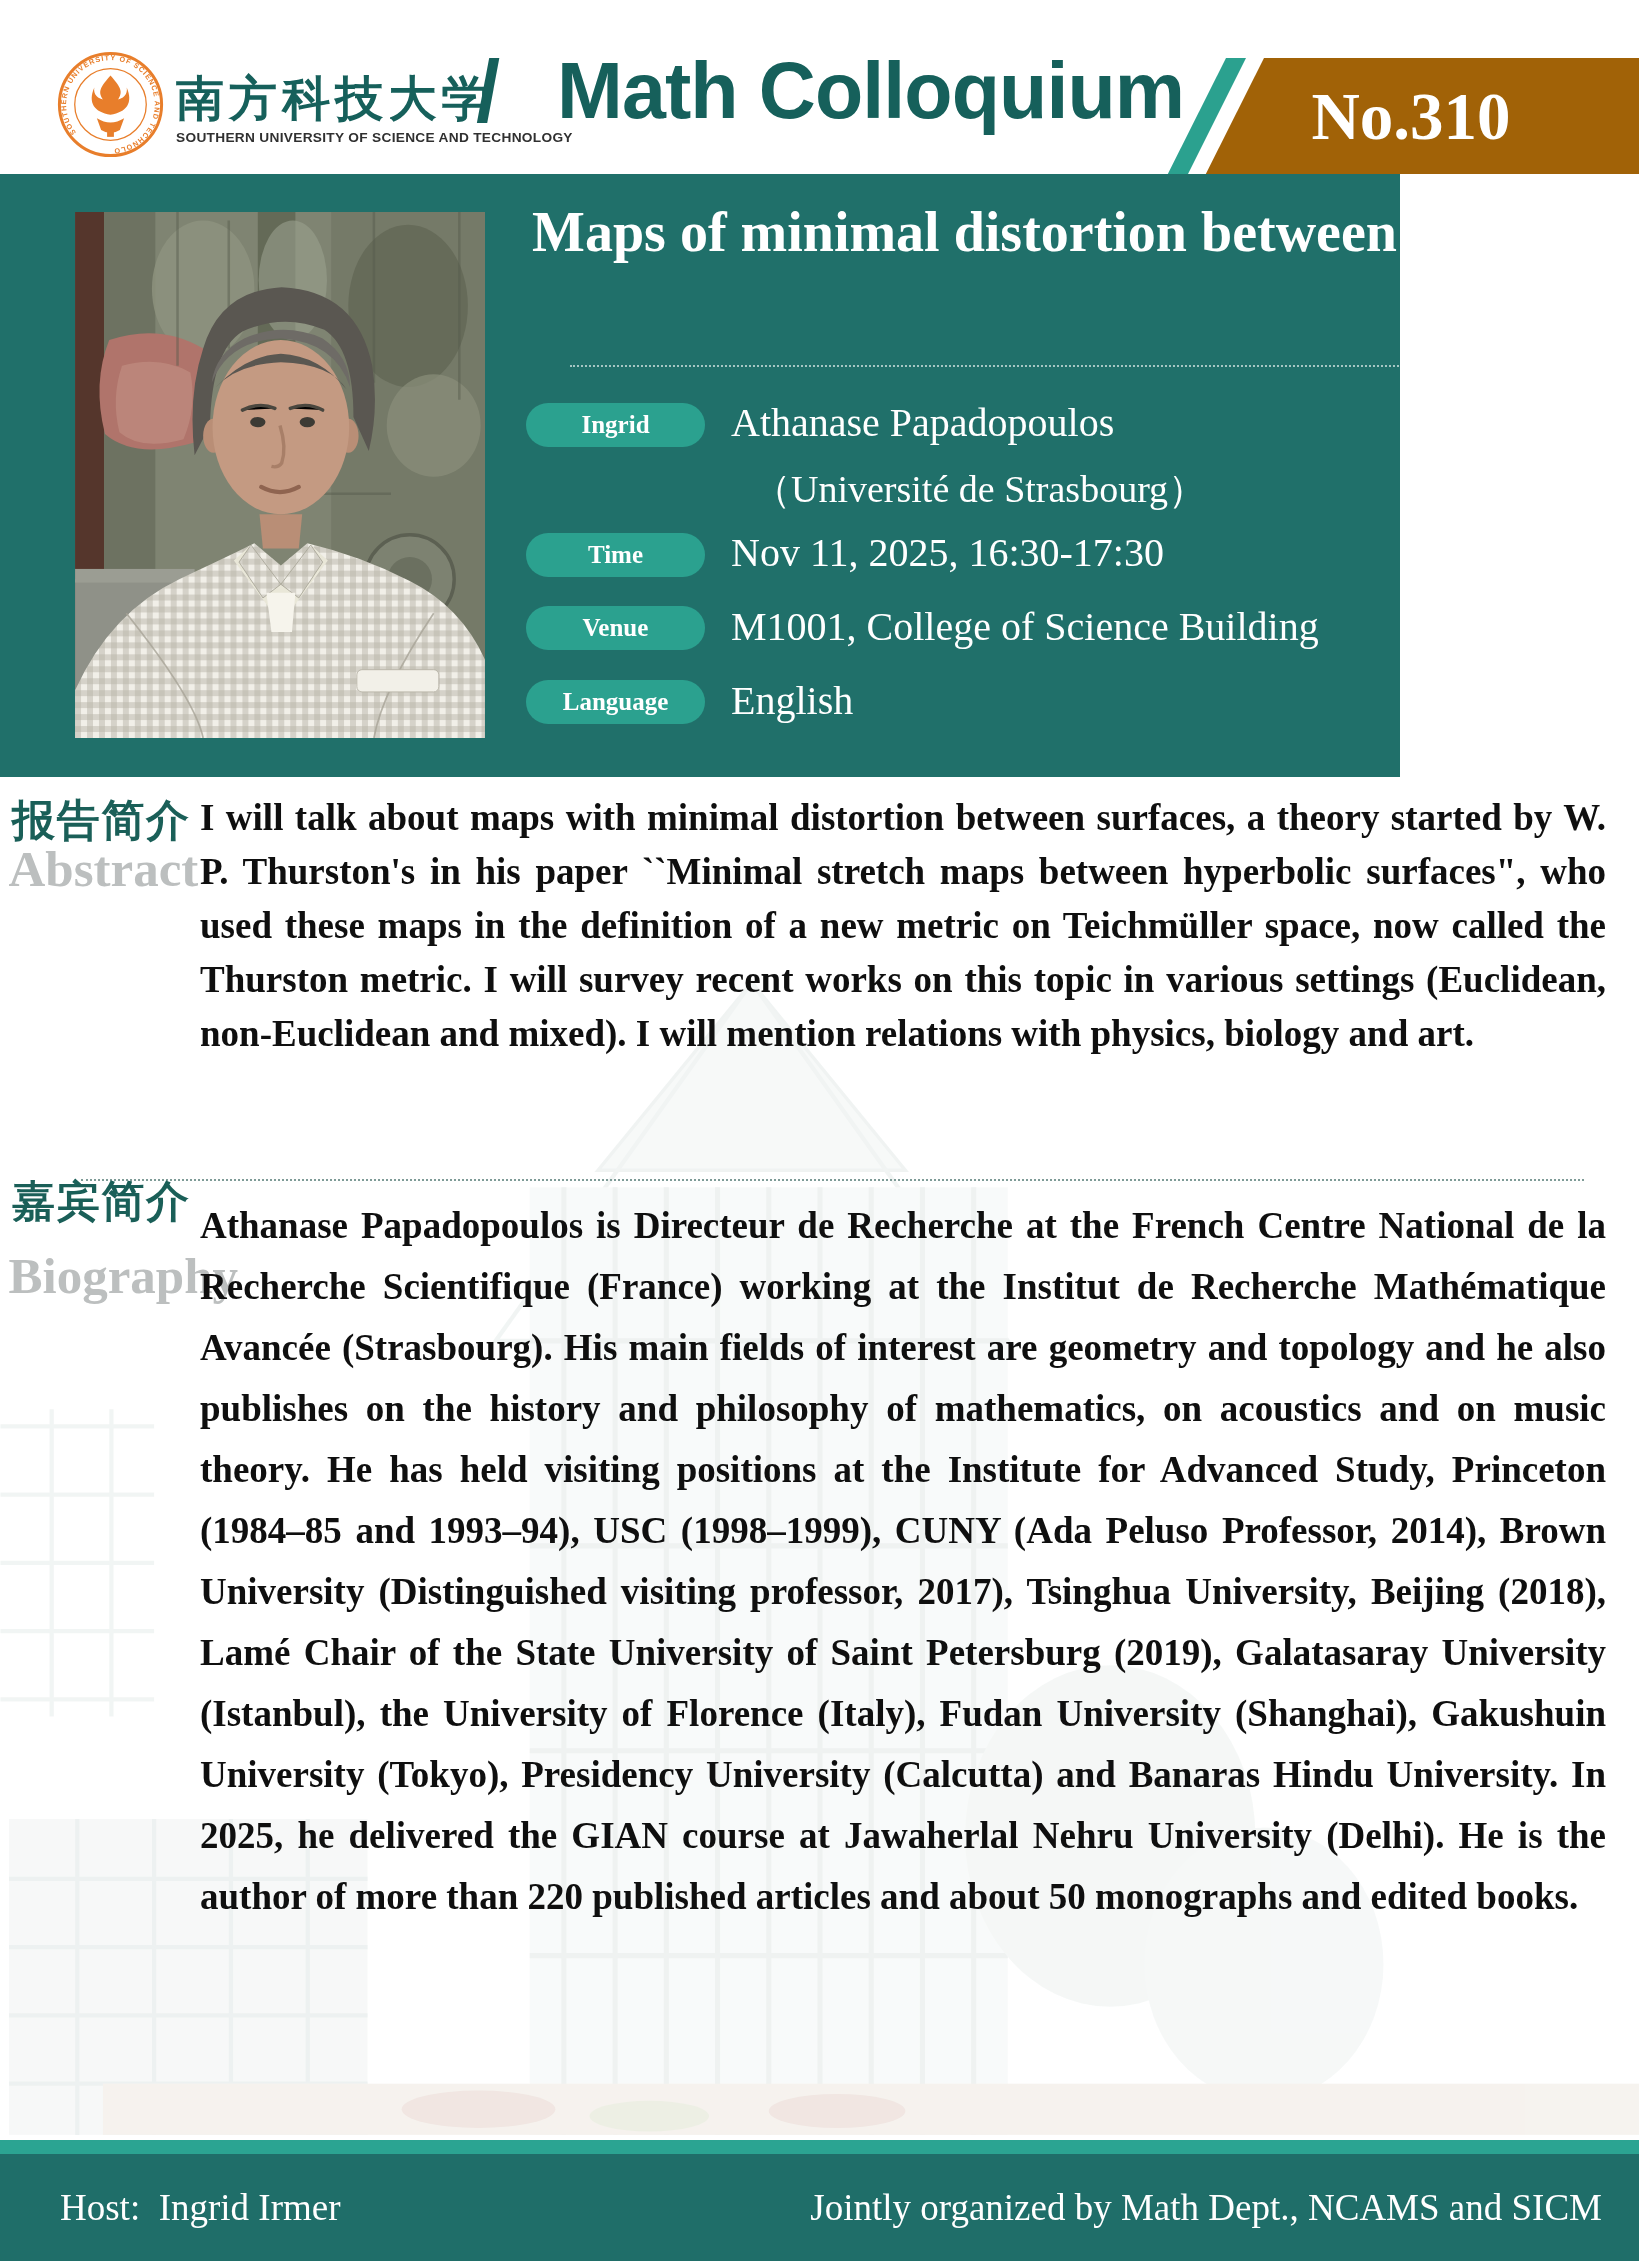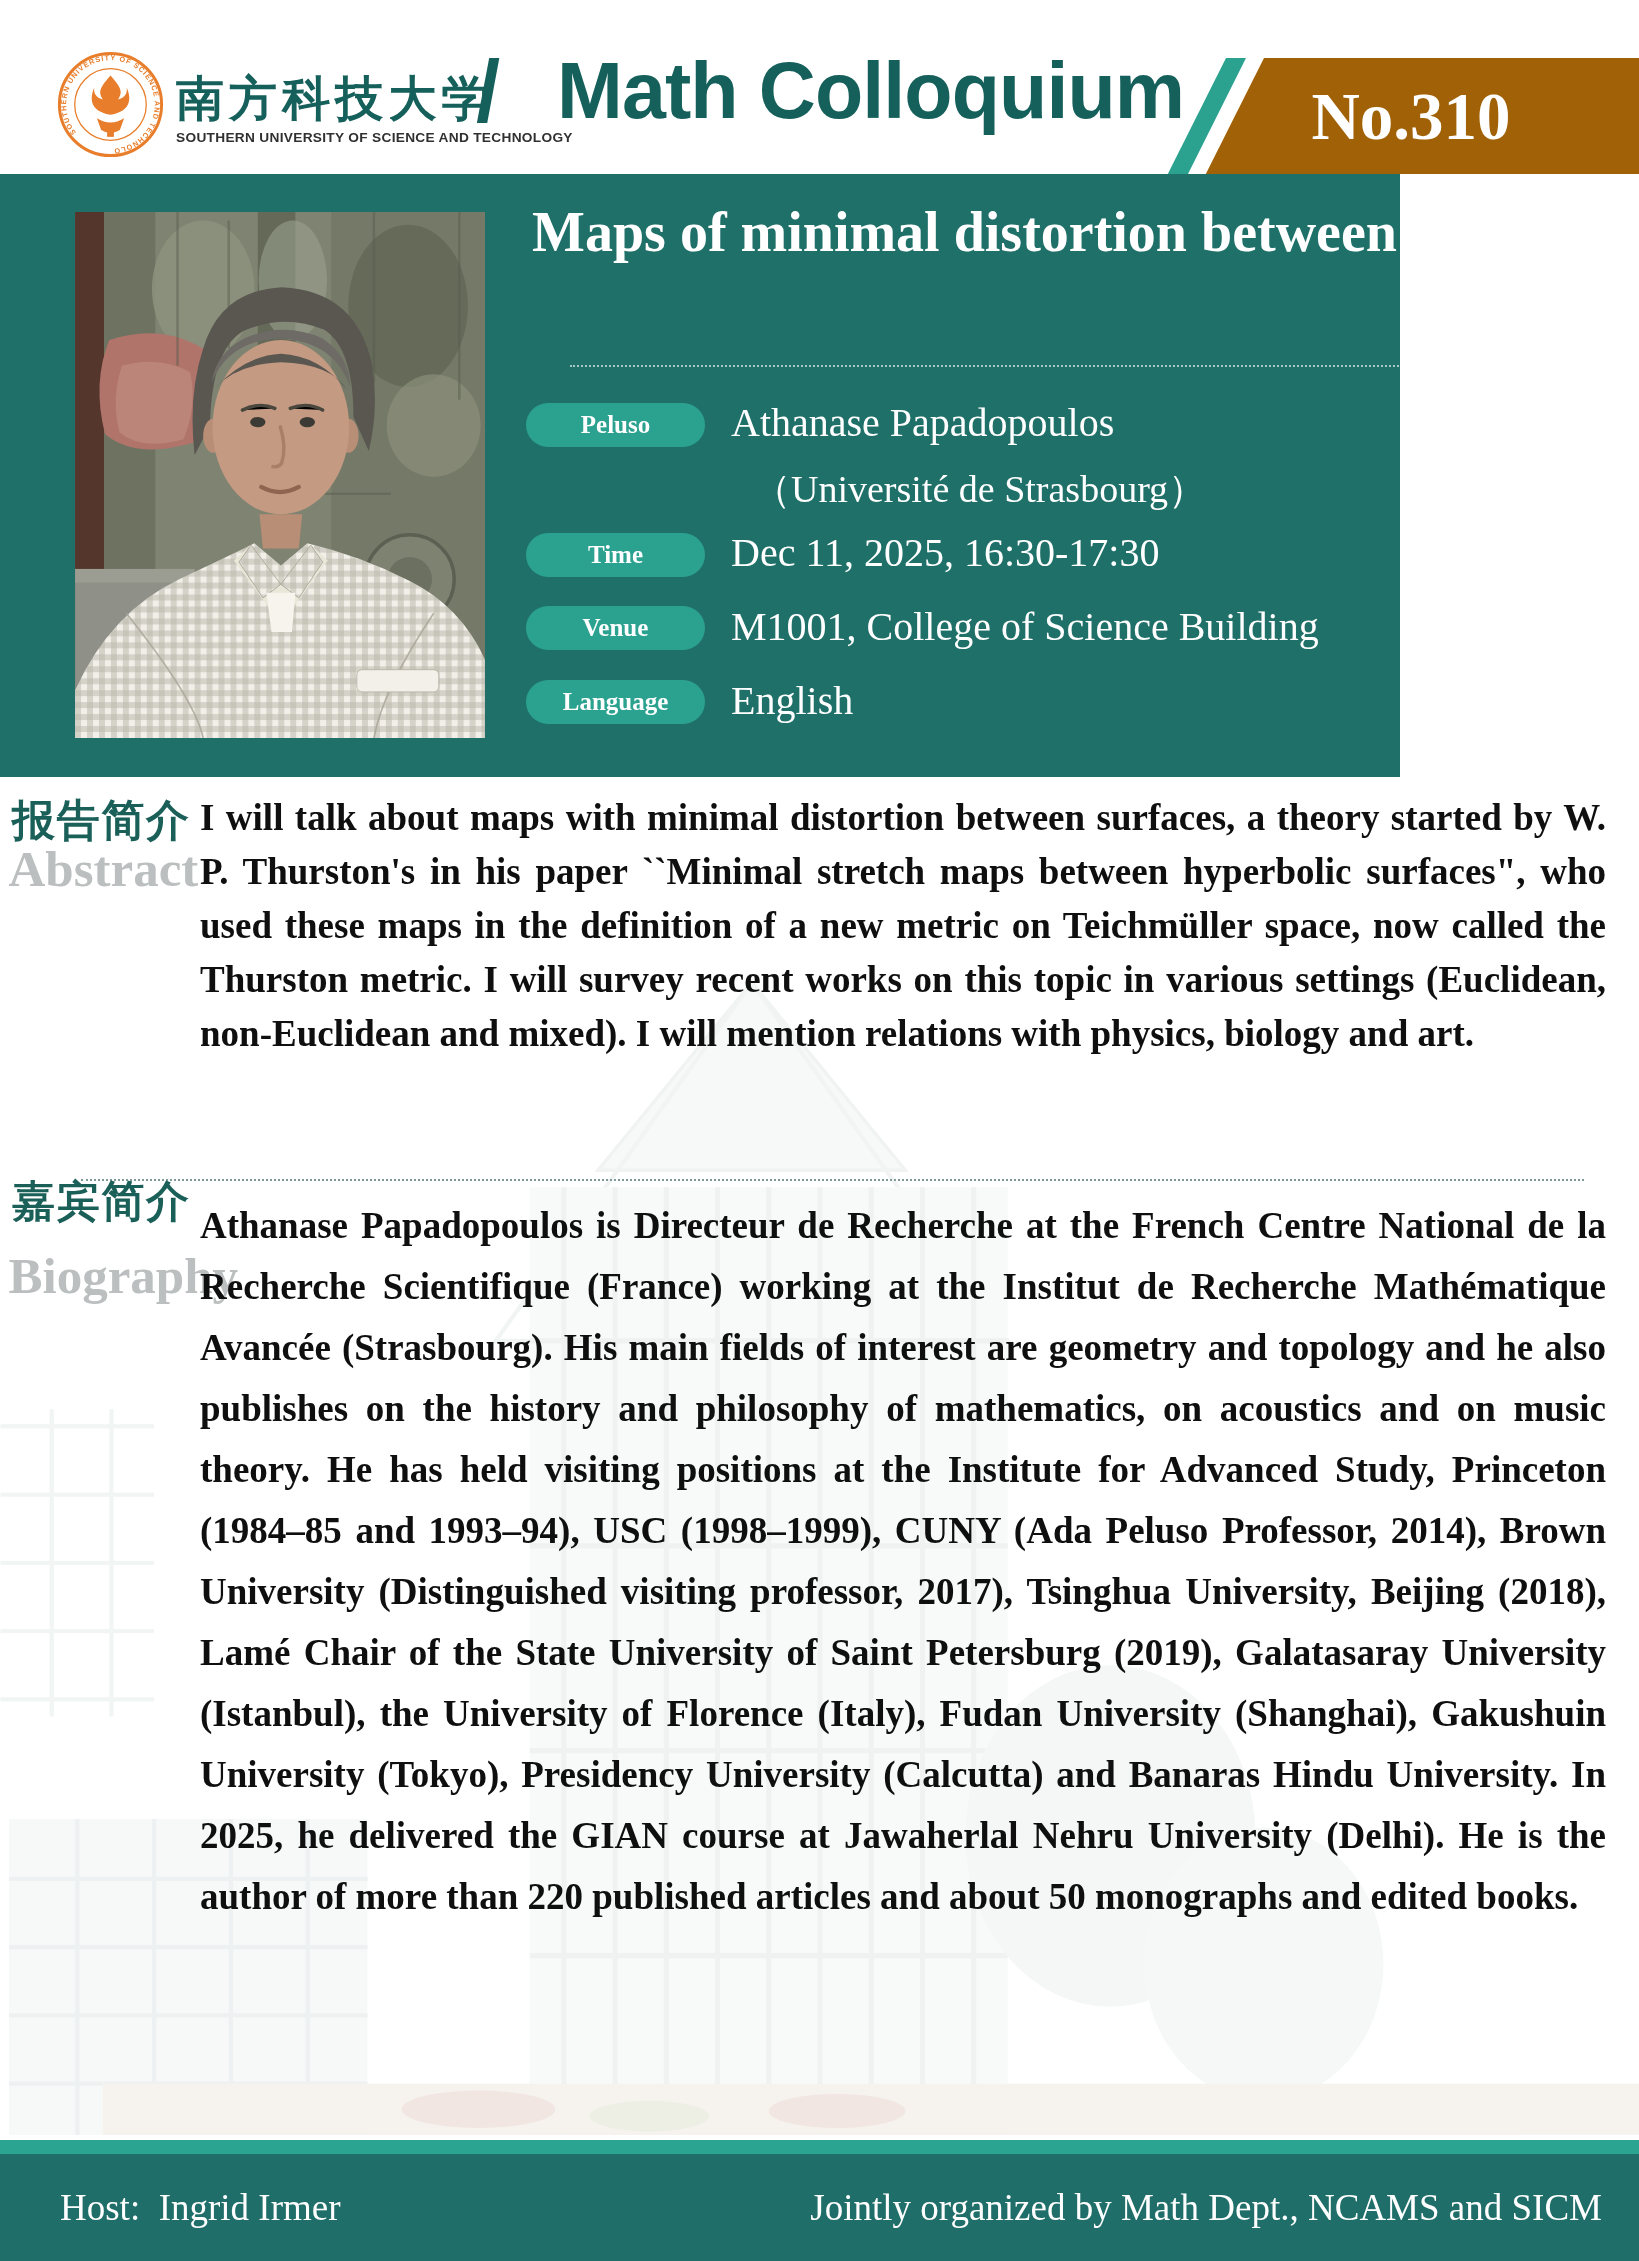--- a/index.html
+++ b/index.html
@@ -150,29 +150,29 @@
       <path d="M206,390 L241,436 L220,452 L192,410 Z" fill="url(#gingham)" stroke="#a7a497"></path>
       <path d="M276,390 L241,436 L262,452 L290,410 Z" fill="url(#gingham)" stroke="#a7a497"></path>
       <path d="M224,446 L258,446 L254,492 L230,492 Z" fill="#f6f4ec"></path>
       <rect x="330" y="536" width="96" height="26" rx="6" fill="#f2f0e8" stroke="#b5b2a5"></rect>
     </svg>
 
     <div class="talk-title">Maps of minimal distortion between surfaces</div>
     <div class="hero-divider"></div>
 
     <div class="pill pill-speaker">
-      <span>Peluso</span>
+      <span>Ingrid</span>
     </div>
     <div class="val val-speaker">Athanase Papadopoulos</div>
     <div class="val-affil">（Université de Strasbourg）</div>
 
     <div class="pill pill-time">
       <span>Time</span>
     </div>
-    <div class="val val-time">Dec 11, 2025, 16:30-17:30</div>
+    <div class="val val-time">Nov 11, 2025, 16:30-17:30</div>
 
     <div class="pill pill-venue">
       <span>Venue</span>
     </div>
     <div class="val val-venue">M1001, College of Science Building</div>
 
     <div class="pill pill-lang">
       <span>Language</span>
     </div>
     <div class="val val-lang">English</div>

